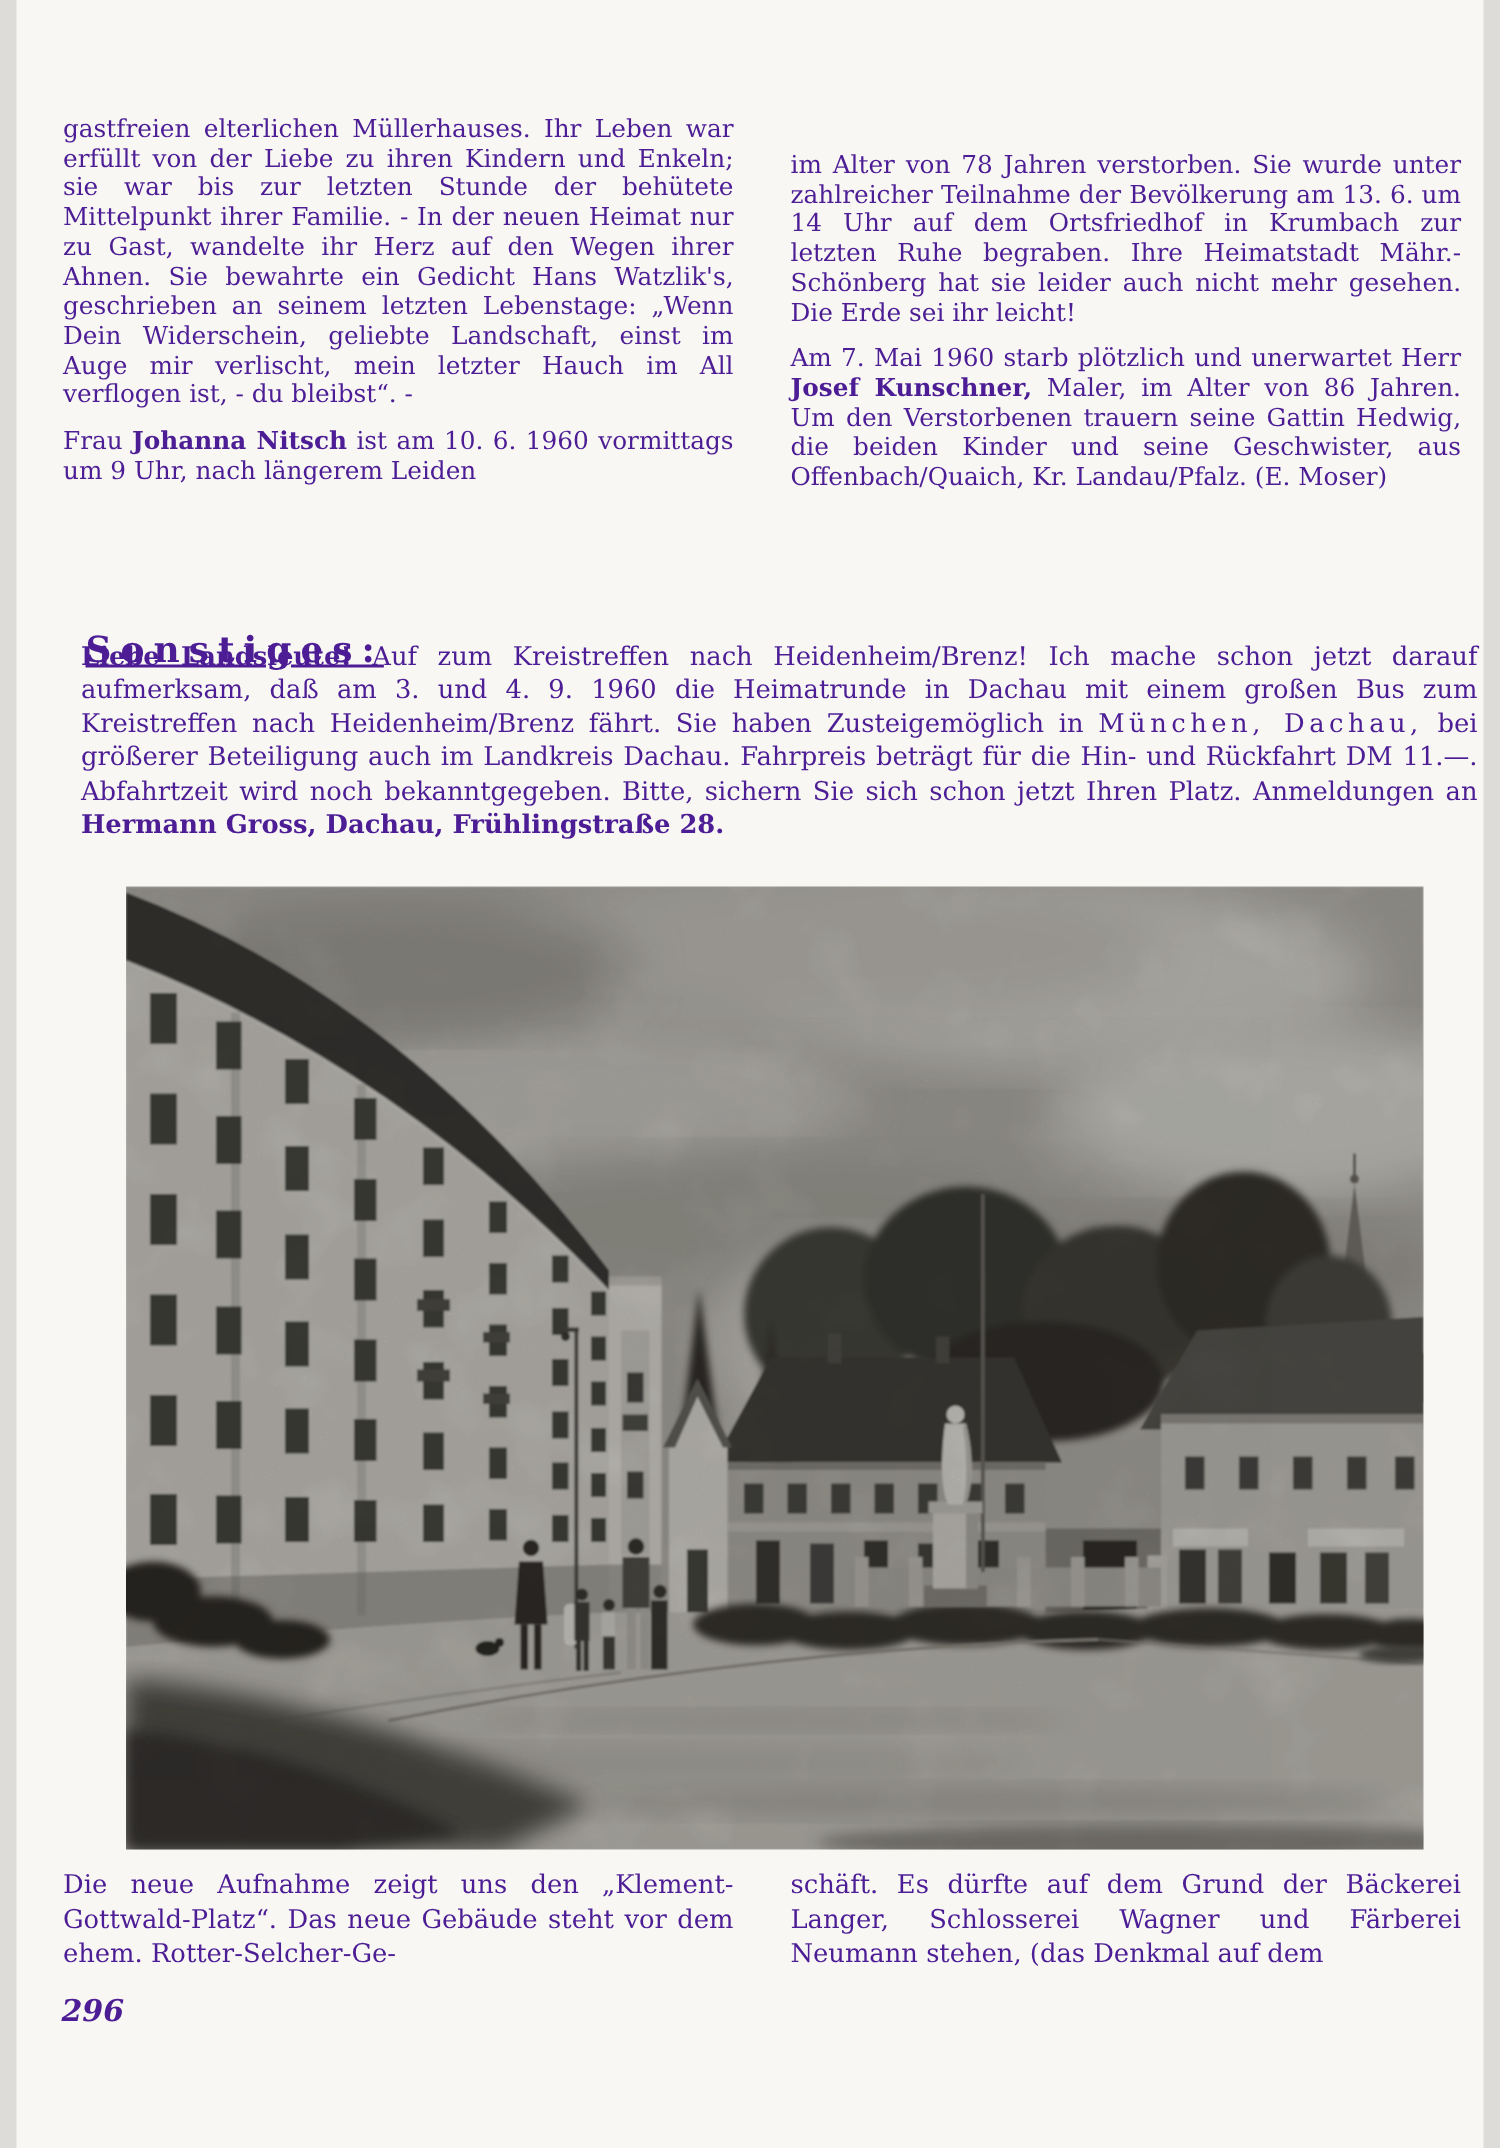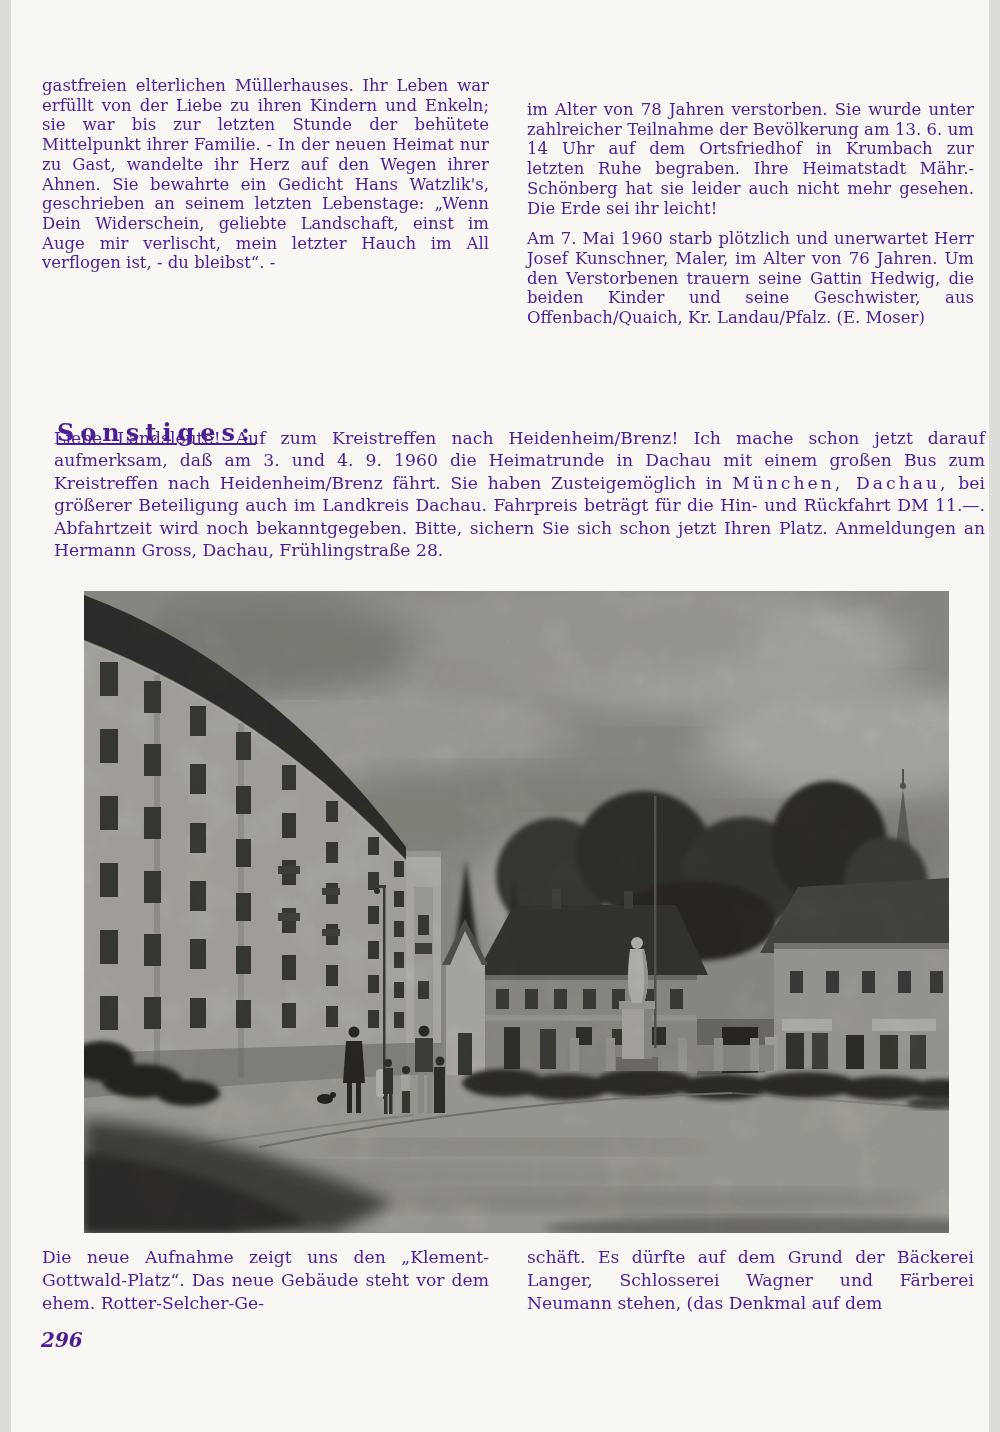--- a/index.html
+++ b/index.html
@@ -3,21 +3,21 @@
 <meta charset="utf-8">
 <style>
   html,body{margin:0;padding:0;background:#dddcd8;}
   .page{
     position:relative;width:978px;height:1432px;margin:0 auto;
     background:#f8f7f3;color:#4c1d95;overflow:hidden;
     font-family:"DejaVu Serif","Liberation Serif",serif;
   }
   .col{position:absolute;text-align:justify;font-size:16.5px;line-height:19.7px;}
   .col p{margin:0 0 11px 0;}
-  .b{font-weight:normal;}
+  .b{font-weight:bold;}
   .sperr{letter-spacing:3px;}
   .heading{
     position:absolute;left:46px;top:418px;font-weight:bold;
     font-size:24px;letter-spacing:6px;text-decoration:underline;
   }
   .wide{
     position:absolute;left:31px;top:427px;width:931px;
     text-align:justify;font-size:17.2px;line-height:22.4px;margin-left:12px;
   }
   .caption{position:absolute;top:1246px;text-align:justify;font-size:17.2px;line-height:23px;}
@@ -25,25 +25,26 @@
   .photo{position:absolute;left:73px;top:591px;width:865px;height:642px;}
   .photo svg{display:block;width:865px;height:642px;}
 </style>
 </head>
 <body>
 
 <div class="page">
 
   <div class="col" style="left:31px;top:76px;width:447px;">
     <p>gastfreien elterlichen Müllerhauses. Ihr Leben war erfüllt von der Liebe zu ihren Kindern und Enkeln; sie war bis zur letzten Stunde der behütete Mittelpunkt ihrer Familie. - In der neuen Heimat nur zu Gast, wandelte ihr Herz auf den Wegen ihrer Ahnen. Sie bewahrte ein Gedicht Hans Watzlik's, geschrieben an seinem letzten Lebenstage: „Wenn Dein Widerschein, geliebte Landschaft, einst im Auge mir verlischt, mein letzter Hauch im All verflogen ist, - du bleibst“. -</p>
+    <p><span>Frau </span><span class="b">Johanna Nitsch</span><span> ist am 10. 6. 1960 vormittags um 9 Uhr, nach längerem Leiden</span></p>
   </div>
 
   <div class="col" style="left:516px;top:60px;width:447px;margin-top:40px;">
     <p>im Alter von 78 Jahren verstorben. Sie wurde unter zahlreicher Teilnahme der Bevölkerung am 13. 6. um 14 Uhr auf dem Ortsfriedhof in Krumbach zur letzten Ruhe begraben. Ihre Heimatstadt Mähr.-Schönberg hat sie leider auch nicht mehr gesehen. Die Erde sei ihr leicht!</p>
-    <p><span>Am 7. Mai 1960 starb plötzlich und unerwartet Herr </span><span class="b">Josef Kunschner,</span><span> Maler, im Alter von 76 Jahren. Um den Verstorbenen trauern seine Gattin Hedwig, die beiden Kinder und seine Geschwister, aus Offenbach/Quaich, Kr. Landau/Pfalz. (E. Moser)</span></p>
+    <p><span>Am 7. Mai 1960 starb plötzlich und unerwartet Herr </span><span class="b">Josef Kunschner,</span><span> Maler, im Alter von 86 Jahren. Um den Verstorbenen trauern seine Gattin Hedwig, die beiden Kinder und seine Geschwister, aus Offenbach/Quaich, Kr. Landau/Pfalz. (E. Moser)</span></p>
   </div>
 
   <div class="heading">Sonstiges:</div>
   <div class="wide"><span class="b">Liebe Landsleute!</span><span> Auf zum Kreistreffen nach Heidenheim/Brenz! Ich mache schon jetzt darauf aufmerksam, daß am 3. und 4. 9. 1960 die Heimatrunde in Dachau mit einem großen Bus zum Kreistreffen nach Heidenheim/Brenz fährt. Sie haben Zusteigemöglich in </span><span class="sperr">München, Dachau,</span><span> bei größerer Beteiligung auch im Landkreis Dachau. Fahrpreis beträgt für die Hin- und Rückfahrt DM 11.—. Abfahrtzeit wird noch bekanntgegeben. Bitte, sichern Sie sich schon jetzt Ihren Platz. Anmeldungen an </span><span class="b">Hermann Gross, Dachau, Frühlingstraße 28.</span></div>
 
   <div class="photo">
     <svg viewBox="0 0 865 642" xmlns="http://www.w3.org/2000/svg">
       <defs>
         <filter id="soft">
             <feGaussianBlur stdDeviation="0.7"></feGaussianBlur>

